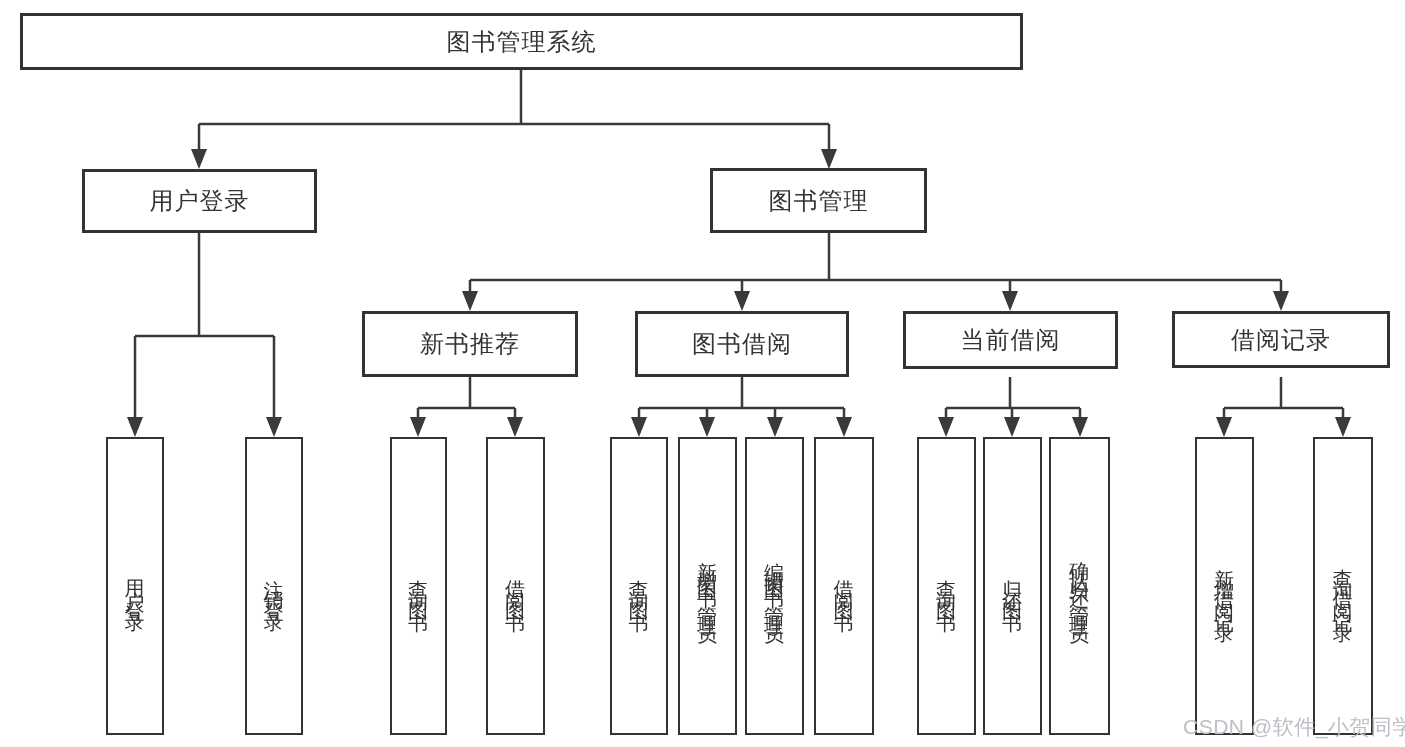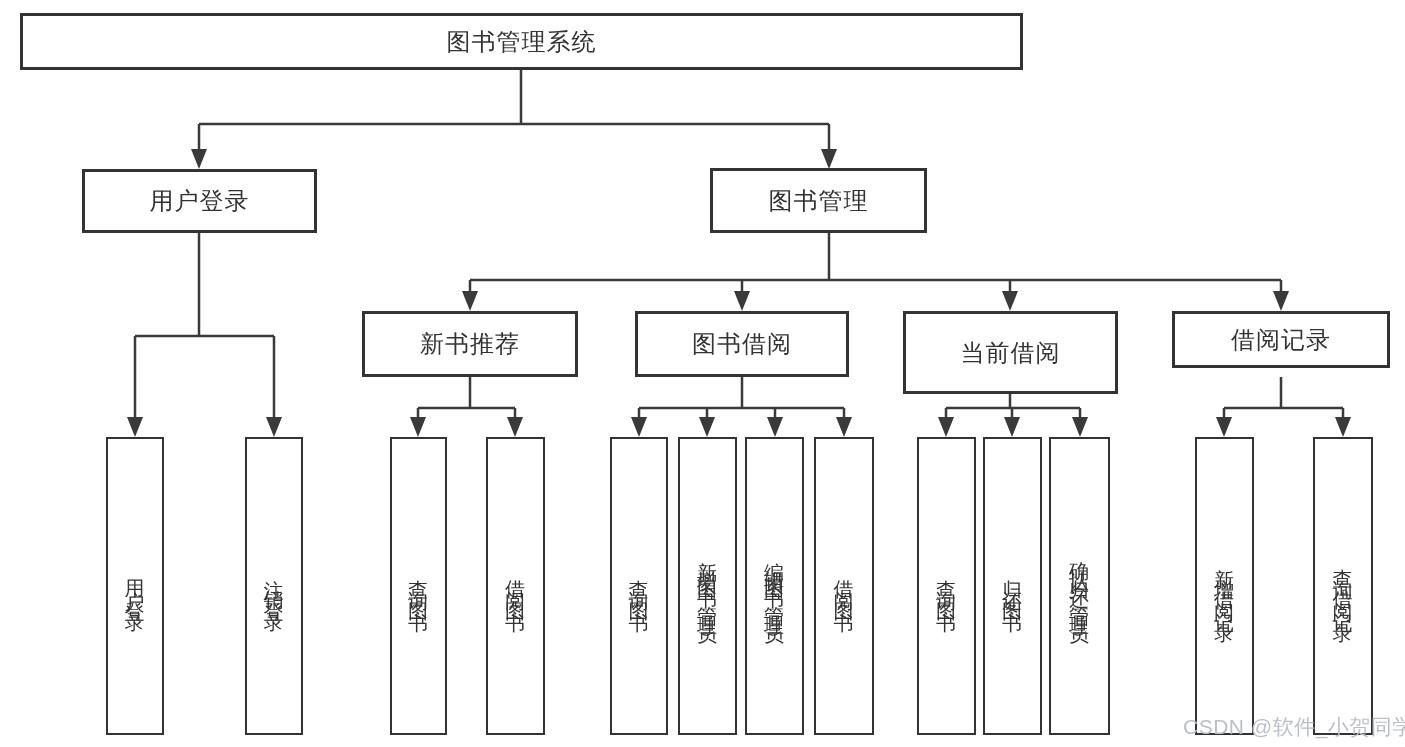--- a/index.html
+++ b/index.html
@@ -81,21 +81,21 @@
     </g>
   </svg>
 
   <div class="node" style="left:20px;top:13px;width:1003px;height:57px">图书管理系统</div>
 
   <div class="node" style="left:82px;top:169px;width:235px;height:64px">用户登录</div>
   <div class="node" style="left:710px;top:168px;width:217px;height:65px">图书管理</div>
 
   <div class="node" style="left:362px;top:311px;width:216px;height:66px">新书推荐</div>
   <div class="node" style="left:635px;top:311px;width:214px;height:66px">图书借阅</div>
-  <div class="node" style="left:903px;top:311px;width:215px;height:83px">当前借阅</div>
+  <div class="node" style="left:903px;top:311px;width:215px;height:58px">当前借阅</div>
   <div class="node" style="left:1172px;top:311px;width:218px;height:57px">借阅记录</div>
 
   <div class="leaf" style="left:106px;top:437px;width:58px;height:298px">用户登录</div>
   <div class="leaf" style="left:245px;top:437px;width:58px;height:298px">注销登录</div>
 
   <div class="leaf" style="left:390px;top:437px;width:57px;height:298px">查询图书</div>
   <div class="leaf" style="left:486px;top:437px;width:59px;height:298px">借阅图书</div>
 
   <div class="leaf" style="left:610px;top:437px;width:58px;height:298px">查询图书</div>
   <div class="leaf" style="left:678px;top:437px;width:59px;height:298px;letter-spacing:9px">新增图书（管理员）</div>

